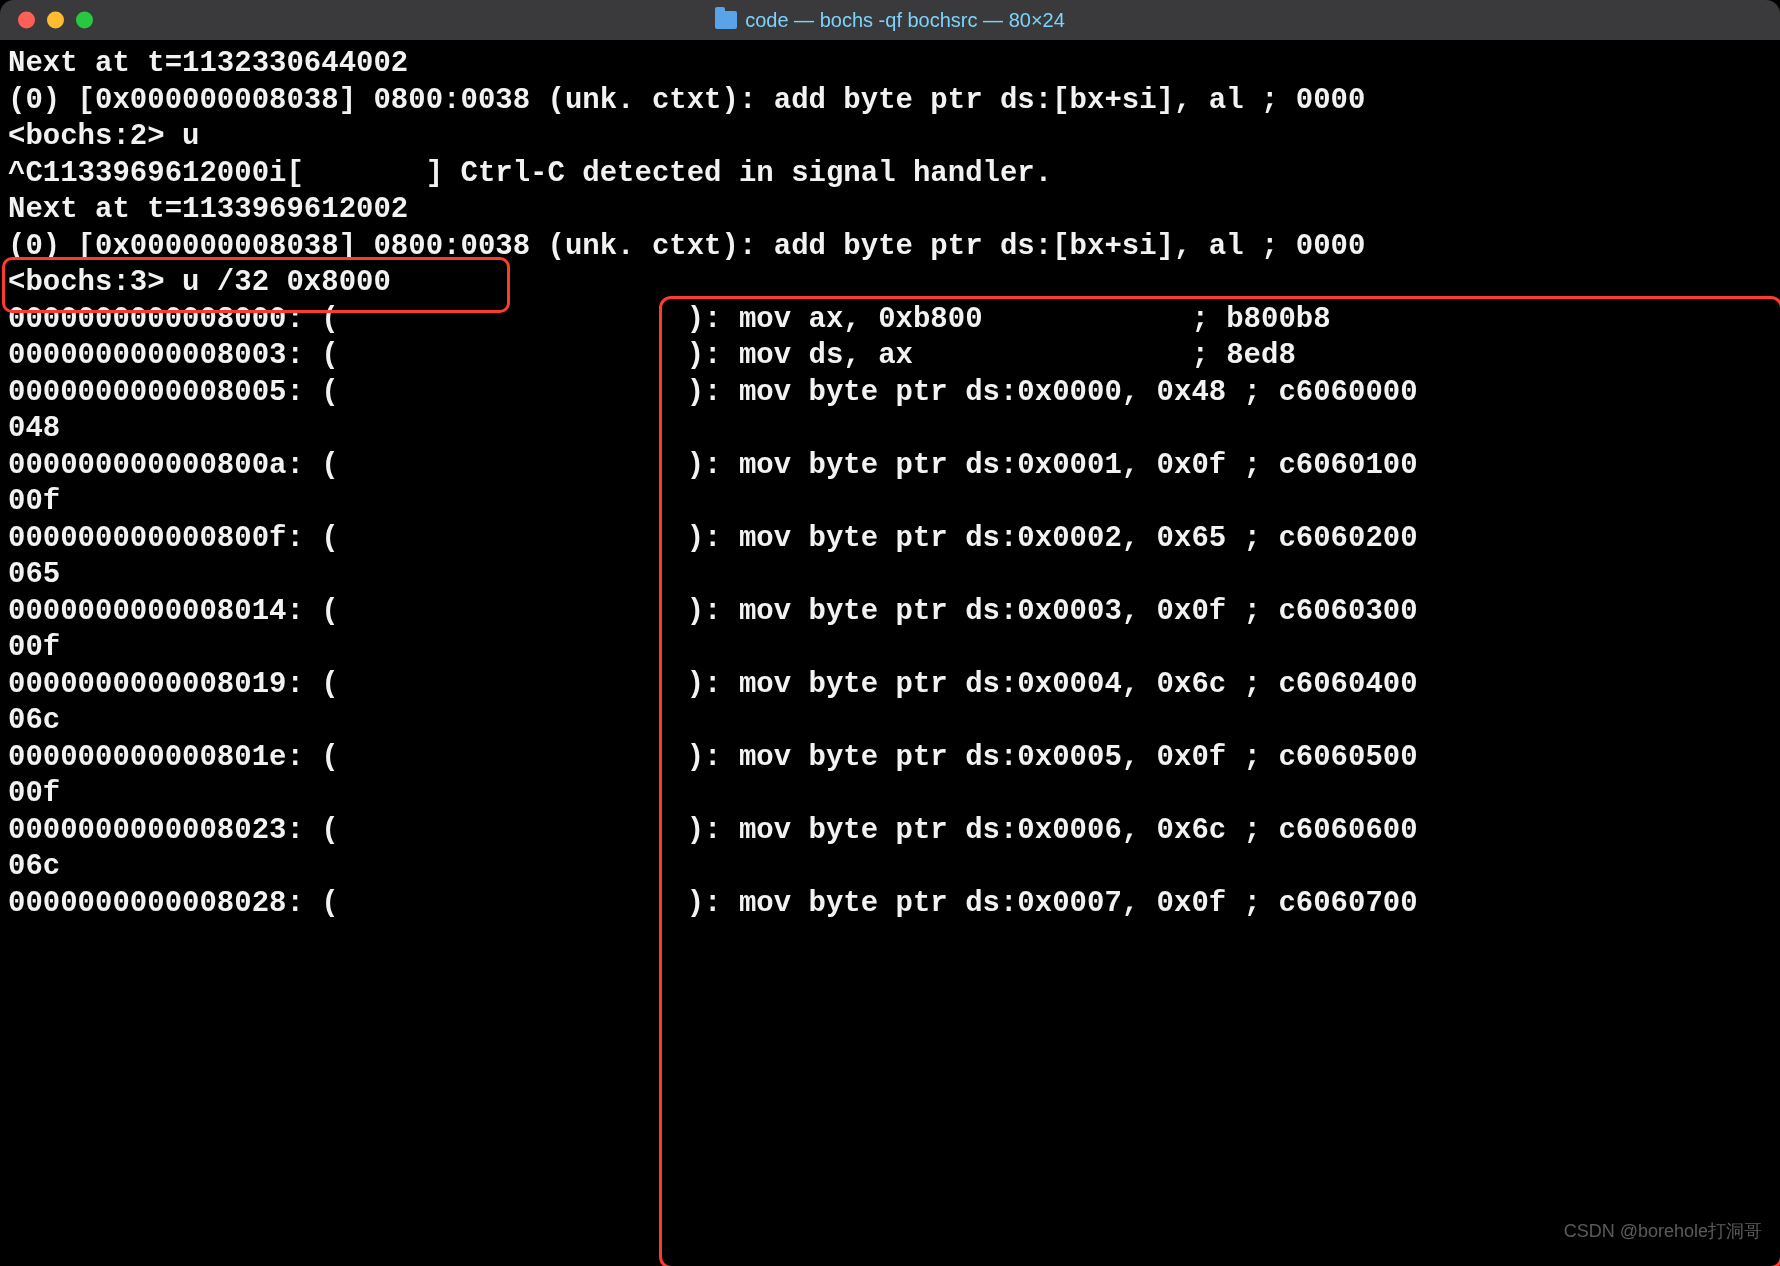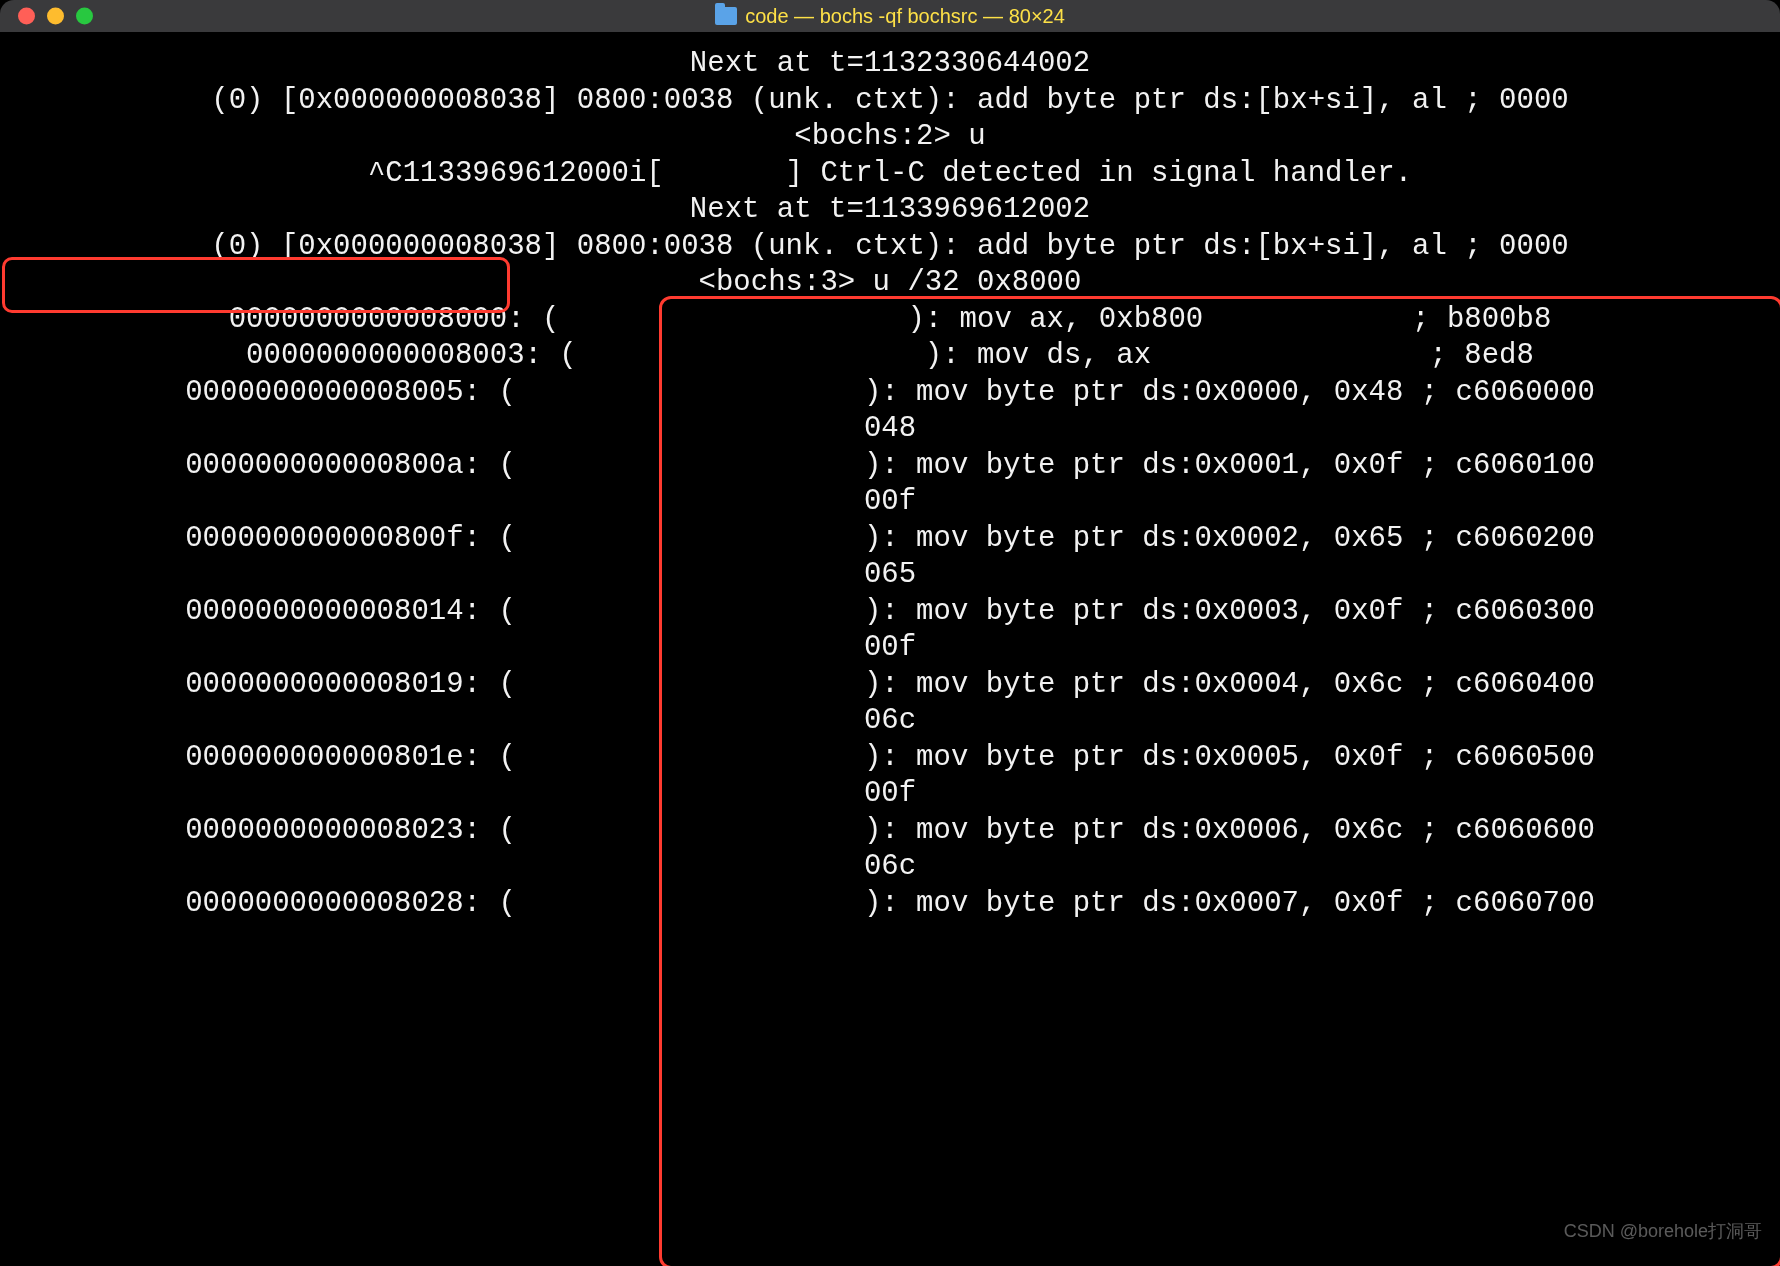--- a/index.html
+++ b/index.html
@@ -13,26 +13,26 @@
   }
   .window {
     width: 1780px;
     height: 1266px;
     background: #000;
     border-radius: 14px 14px 0 0;
     overflow: hidden;
     position: relative;
   }
   .titlebar {
-    height: 32px;
+    height: 40px;
     background: #3a3a3c;
     display: flex;
     align-items: center;
     position: relative;
-    color: #fde047;
+    color: #7dd3fc;
     font-size: 20px;
     font-family: -apple-system, "Helvetica Neue", Arial, sans-serif;
   }
   .traffic {
     display: flex;
     gap: 12px;
     position: absolute;
     left: 18px;
     top: 50%;
     transform: translateY(-50%);
@@ -73,22 +73,21 @@
     top: 40px;
     left: 0;
     right: 0;
     bottom: 0;
     color: #f2f2f2;
     font-size: 29px;
     line-height: 36.5px;
     white-space: pre-wrap;
     word-break: break-all;
     padding: 6px 8px 0 8px;
-    font-weight: 400;
-    text-align: center;
+    font-weight: 700;
   }
   .hl-cmd {
     position: absolute;
     border: 3px solid #ff3b30;
     border-radius: 10px;
     pointer-events: none;
   }
   .hl-disasm {
     position: absolute;
     border: 3px solid #ff3b30;

